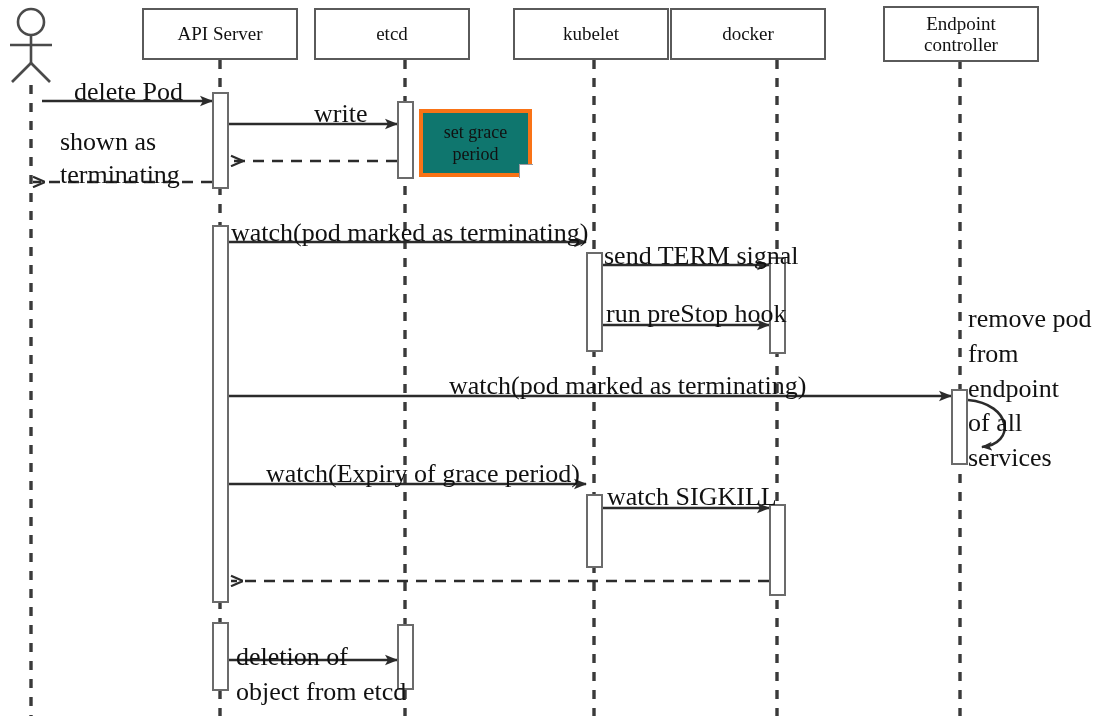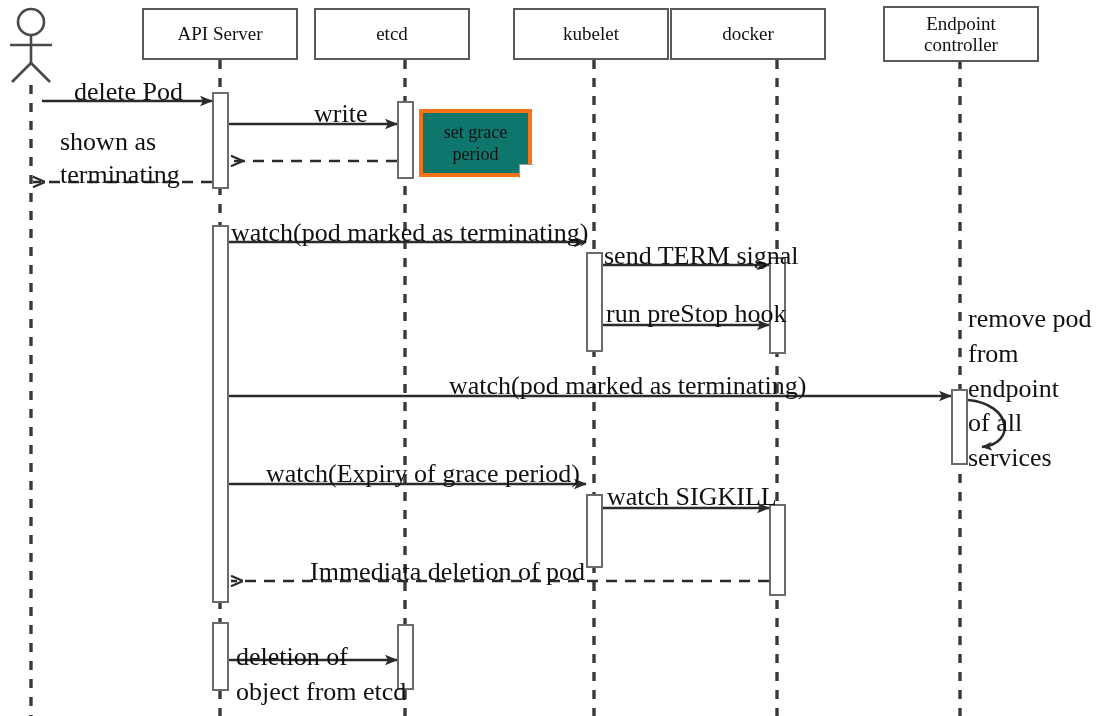--- a/index.html
+++ b/index.html
@@ -121,18 +121,17 @@
   <div class="msg" style="left:449px;top:370px;">watch(pod marked as terminating)</div>
 
   <div class="msg" style="left:266px;top:458px;">watch(Expiry of grace period)</div>
 
   <div class="msg blk" style="left:968px;top:302px;width:126px;line-height:1.34;white-space:pre-line;">remove pod
 from endpoint
 of all services</div>
 
   <div class="msg" style="left:607px;top:481px;">watch SIGKILL</div>
 
-  <div class="msg" style="left:310px;top:556px;">Immediata deletion of pod</div>
 
   <div class="msg blk" style="left:236px;top:607px;width:190px;line-height:1.34;white-space:pre-line;margin-top:33px;">deletion of
 object from etcd</div>
 
 </div>
 
 </body></html>

